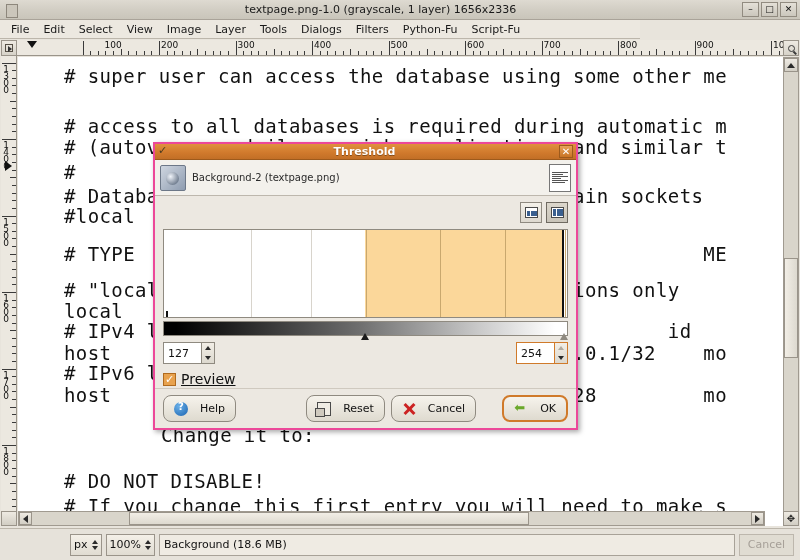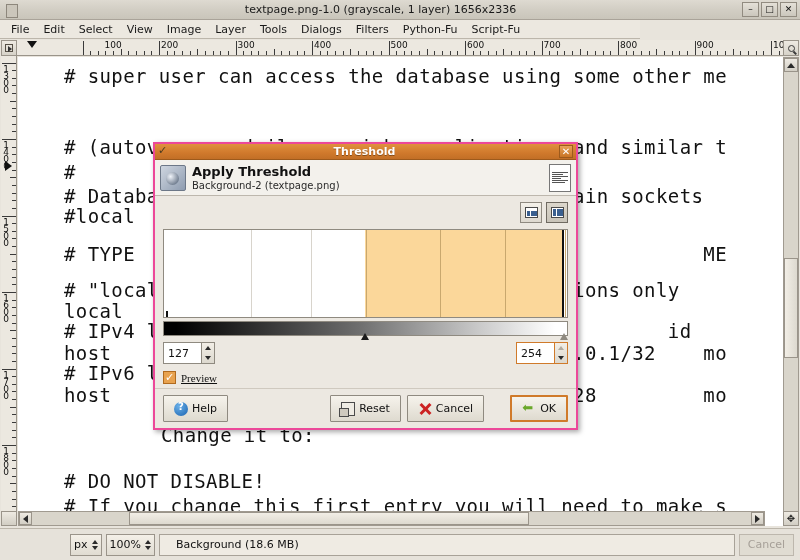--- a/index.html
+++ b/index.html
@@ -164,21 +164,21 @@
   .unit-combo, .zoom-combo {
     height: 22px; background: linear-gradient(to bottom,#f4f0e8,#e0dcd2);
     border: 1px solid #9a948a; display: flex; align-items: center;
     padding: 0 3px; margin-left: 4px; font-size: 11px; color: #111;
   }
   .unit-combo { margin-left: 66px; }
   .spin-arrows { display: flex; flex-direction: column; margin-left: 4px; gap: 2px; }
   .statusfield {
     flex: 1 1 auto; height: 22px; margin-left: 4px; margin-right: 4px;
     background: #efebe3; border: 1px solid #a8a298;
-    display: flex; align-items: center; padding-left: 16px; font-size: 11px; color: #111;
+    display: flex; align-items: center; padding-left: 4px; font-size: 11px; color: #111;
   }
   .cancel-btn {
     height: 22px; padding: 0 8px; background: #e0dcd2; border: 1px solid #bdb7ad;
     display: flex; align-items: center; font-size: 11px; color: #a6a098;
     margin-right: 2px;
   }
 
   
   .dialog {
     position: absolute; left: 153px; top: 142px; width: 425px; height: 288px;
@@ -285,32 +285,32 @@
   .sm-down { width:0;height:0;border-left:3px solid transparent;border-right:3px solid transparent;border-top:4px solid #2a2a2a; }
   .sm-up.dim { border-bottom-color:#b0aaa0; }
 
   .preview-row { display: flex; align-items: center; margin-top: 7px; }
   .chk {
     width: 13px; height: 13px; background: #fff; border: 1px solid #8f8a80;
     display:flex;align-items:center;justify-content:center; margin-right: 5px;
   }
   .chk.on { background: #e8a24e; border-color:#b06a1e; }
   .chk.on::after { content:"✓"; font-size: 11px; color:#fff; line-height:1; }
-  .preview-row label { font-size: 11px; color: #111; font-family: Liberation Serif, serif; }
+  .preview-row label { font-size: 14px; color: #111; }
   .preview-row label u { text-decoration: underline; }
 
   .dlg-footer {
     position: absolute; left: 0; right: 0; bottom: 0; height: 40px;
     border-top: 1px solid #cfc9bf; display: flex; align-items: center;
     padding: 0 8px; gap: 6px;
   }
   .btn {
-    height: 27px; padding: 0 10px; display: flex; align-items: center; gap: 4px;
+    height: 27px; padding: 0 10px; display: flex; align-items: center; gap: 12px;
     background: linear-gradient(to bottom,#f6f3ec,#dedacf); border: 1px solid #8f8a80;
-    border-radius: 1px; font-size: 11px; color: #111;
+    border-radius: 8px; font-size: 11px; color: #111;
   }
   .btn.default { border: 2px solid #d07a2a; margin-left: 20px; }
   .footer-spacer { flex: 1 1 auto; }
   .ic { width: 14px; height: 14px; flex: 0 0 14px; position: relative; }
   .ic-help { border-radius: 50%; background: radial-gradient(circle at 35% 30%,#6ab0e8,#1a63b0); }
   .ic-help::after { content:"?"; position:absolute; left:4px; top:-1px; color:#fff; font-size:10px; font-weight:bold; }
   .ic-reset { background:#efece4; border:1px solid #4a4a4a; }
   .ic-reset::after { content:""; position:absolute; left:-3px; bottom:-2px; width:8px; height:7px; background:#cfcabf; border:1px solid #4a4a4a; }
   .ic-cancel::before, .ic-cancel::after {
     content:""; position:absolute; left:6px; top:0; width:3px; height:14px; background:#cc2222;
@@ -526,20 +526,21 @@
       <div class="tick" style="top: 450.2px; width: 4px;"></div>
       <div class="tick" style="top: 457.85px; width: 4px;"></div>
       <div class="marker" style="top: 105px;"></div>
     </div>
   <div class="zoomcorner">
       <span class="mag"></span>
     </div>
 
   <div class="canvas" id="canvas">
       <div class="codeline" style="left: 46px; top: 8px;"># super user can access the database using some other me</div>
+      <div class="codeline" style="left: 46px; top: 58px;"># access to all databases is required during automatic m</div>
       <div class="codeline" style="left: 46px; top: 79px;"># (autovacuum, daily cronjob, replication, and similar t</div>
       <div class="codeline" style="left: 46px; top: 104px;">#</div>
       <div class="codeline" style="left: 46px; top: 128px;"># Database administrative login by Unix domain sockets</div>
       <div class="codeline" style="left: 46px; top: 148px;">#local</div>
       <div class="codeline" style="left: 46px; top: 186px;"># TYPE                              ADDRESS           ME</div>
       <div class="codeline" style="left: 46px; top: 222px;"># "local" is for Unix domain socket connections only</div>
       <div class="codeline" style="left: 46px; top: 243px;">local</div>
       <div class="codeline" style="left: 46px; top: 263px;"># IPv4 local connections:                          id</div>
       <div class="codeline" style="left: 46px; top: 285px;">host                                  127.0.0.1/32    mo</div>
       <div class="codeline" style="left: 46px; top: 305px;"># IPv6 local connections:</div>
@@ -593,21 +594,20 @@
 
     <div class="dlg-title">
       <div class="micon"></div>
       <div class="dtxt">Threshold</div>
       <div class="dlg-close">✕</div>
     </div>
 
     <div class="dlg-header">
       <div class="bigicon"></div>
       <div class="htexts">
-        <div class="h1">Apply Threshold</div>
         <div class="h2">Background-2 (textpage.png)</div>
       </div>
       <div class="thumb">
         <span></span>
           <span></span>
           <span></span>
           <span></span>
           <span></span>
           <span></span>
       </div>

